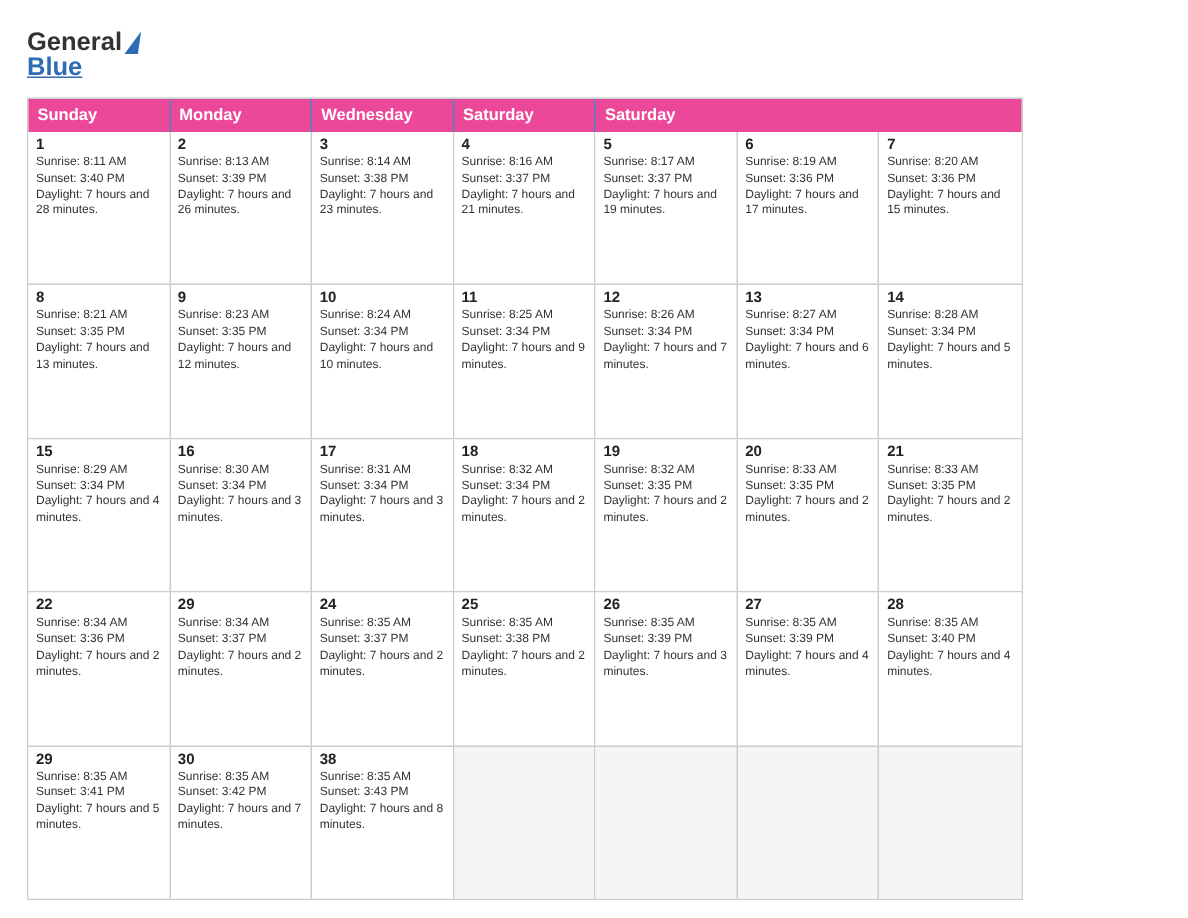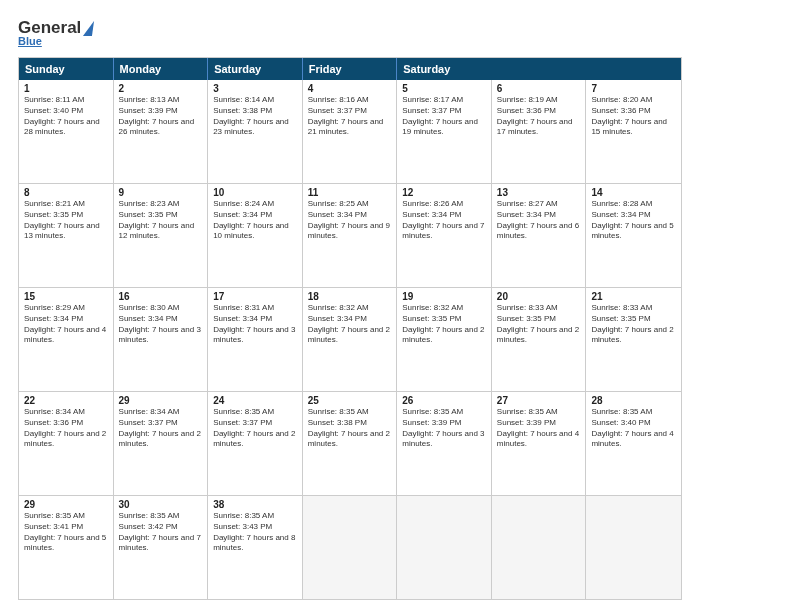--- a/index.html
+++ b/index.html
@@ -44,21 +44,21 @@
     }
     .calendar {
       flex: 1;
       display: flex;
       flex-direction: column;
       border: 1px solid #ccc;
     }
     .cal-header {
       display: grid;
       grid-template-columns: repeat(7, 1fr);
-      background: #0c4a6e;
+      background: #ec4899;
     }
     .cal-header-cell {
       color: #fff;
       font-size: 11px;
       font-weight: bold;
       padding: 5px 6px;
       text-align: left;
       border-right: 1px solid #4a85c8;
     }
     .cal-header-cell:last-child { border-right: none; }
@@ -102,34 +102,34 @@
 </head>
 <body>
 
 <div class="page">
   <div class="header">
     <div class="logo">
       <div class="logo-line1">
         <span style="font-size:17px;font-weight:bold;color:#333;">General</span>
         <span style="display:inline-block;width:0;height:0;border-left:9px solid transparent;border-bottom:15px solid #2e6db4;margin-left:3px;transform:skewX(-8deg);"></span>
       </div>
-      <span style="font-size:11px;font-weight:bold;color:#2e6db4;margin-top:-3px;text-decoration:underline;">Blue</span>
+      <span style="font-size:17px;font-weight:bold;color:#2e6db4;margin-top:-3px;text-decoration:underline;">Blue</span>
     </div>
     <div class="title-block">
       <div class="month-title"></div>
       <div class="location"></div>
     </div>
   </div>
 
   <div class="calendar">
     <div class="cal-header">
     <div class="cal-header-cell">Sunday</div>
         <div class="cal-header-cell">Monday</div>
+        <div class="cal-header-cell">Wednesday</div>
         <div class="cal-header-cell">Saturday</div>
-        <div class="cal-header-cell">Friday</div>
         <div class="cal-header-cell">Saturday</div>
       </div>
     <div class="cal-body">
     <div class="cal-row">
           <div class="cal-cell">
             <span class="day-num">1</span>
             <div class="cell-text" style="white-space: pre-line;">Sunrise: 8:11 AM
 Sunset: 3:40 PM
 Daylight: 7 hours and 28 minutes.</div>
           </div>

